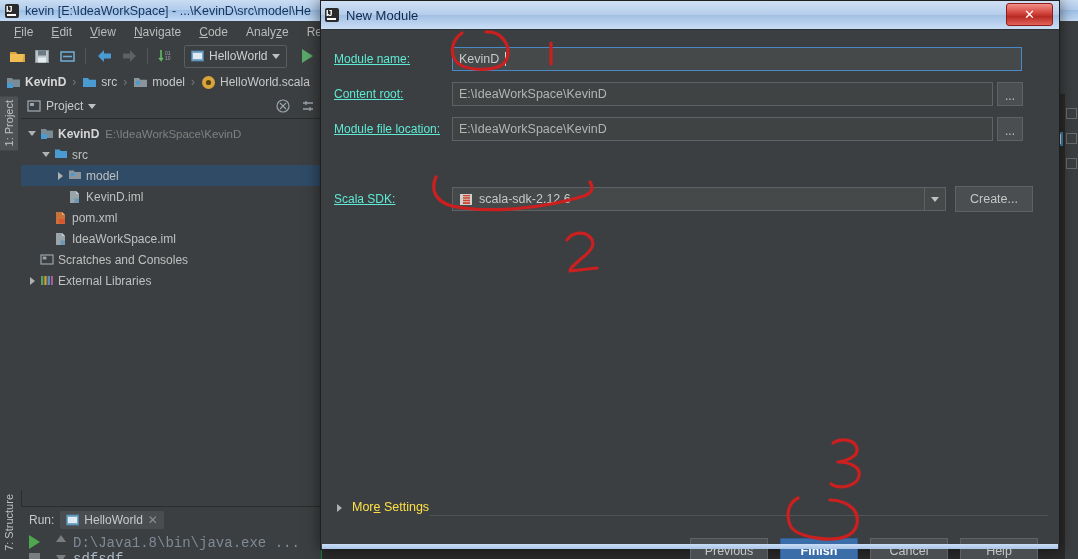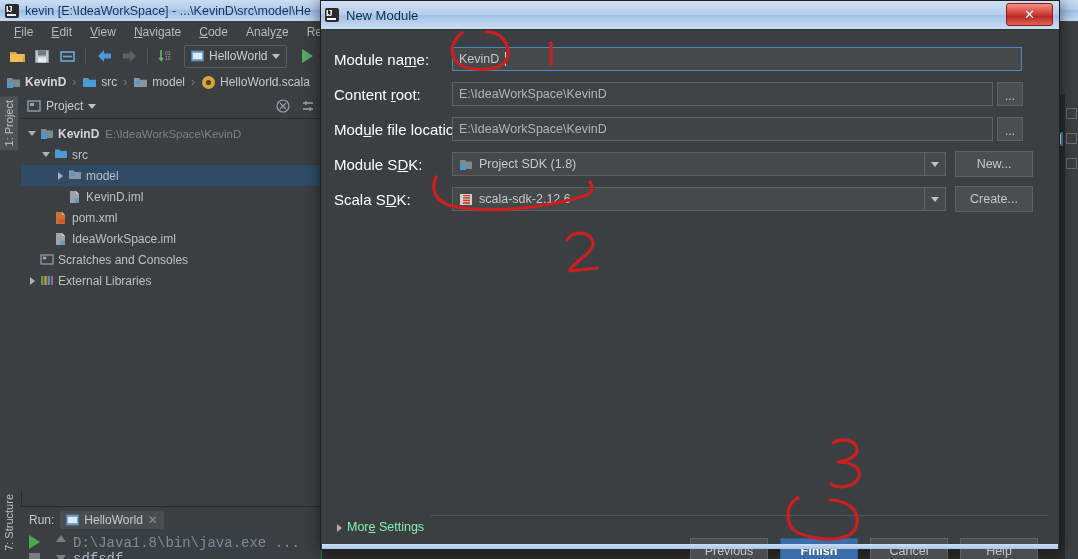--- a/index.html
+++ b/index.html
@@ -91,37 +91,37 @@
   .dlgtitle{position:absolute;left:0;top:0;width:738px;height:28px;
      background:linear-gradient(to bottom,#cfe0f4 0%,#b6cdea 48%,#a3c0e4 52%,#cadef5 100%);
      display:flex;align-items:center;padding-left:4px;gap:7px;box-sizing:border-box;color:#0e2a52;font-size:13px;}
   .dlgbody{position:absolute;left:1px;top:28px;width:736px;height:520px;background:#3c3f41;
      border-top:1px solid #2f3234;box-sizing:border-box;}
   .closebtn{position:absolute;right:6px;top:2px;width:45px;height:21px;border-radius:3px;
      background:linear-gradient(to bottom,#f0908a 0%,#d64a42 40%,#b82b24 60%,#e2625a 100%);
      border:1px solid #8e1c17;display:flex;align-items:center;justify-content:center;color:#fff;font-size:13px;font-weight:bold;}
 
   .formrow{position:absolute;height:24px;display:flex;align-items:center;}
-  .flabel{width:118px;font-size:15px;color:#ffffff;white-space:nowrap;}
+  .flabel{width:118px;font-size:12px;color:#5eead4;white-space:nowrap;text-decoration:underline;}
   .flabel u{text-decoration:underline;}
   .fin{height:24px;background:#45494a;border:1px solid #5e6264;box-sizing:border-box;
      display:flex;align-items:center;padding:0 6px;color:#c9c9c9;font-size:12.5px;gap:5px;}
   .fin.focused{border:1px solid #4a88c7;background:#45494a;}
   .fin.ro{background:#3f4344;color:#b4b4b4;}
   .caretbar{display:inline-block;width:1px;height:14px;background:#d8d8d8;margin-left:1px;}
   .ellip{width:26px;height:24px;background:#4a4e50;border:1px solid #5e6264;box-sizing:border-box;
      display:flex;align-items:flex-end;justify-content:center;color:#c0c0c0;font-size:12px;padding-bottom:2px;}
   .combo{height:24px;background:#45494a;border:1px solid #5e6264;box-sizing:border-box;display:flex;
      align-items:center;padding-left:6px;color:#c9c9c9;font-size:12.5px;gap:6px;}
   .cbarrow{margin-left:auto;width:20px;height:22px;display:flex;align-items:center;justify-content:center;
      border-left:1px solid #5e6264;}
   .btn{height:26px;min-width:74px;background:#4a4e50;border:1px solid #5e6264;box-sizing:border-box;
      display:flex;align-items:center;justify-content:center;color:#c6c6c6;font-size:12.5px;}
   .btn.primary{background:#3b6ea8;border:1px solid #2f5d92;color:#ffffff;font-weight:bold;}
-  .more{position:absolute;left:12px;top:490px;display:flex;align-items:center;color:#86efac;font-size:12.5px;}
+  .more{position:absolute;left:12px;top:470px;display:flex;align-items:center;gap:5px;color:#fde047;font-size:12.5px;}
   .moreline{position:absolute;left:108px;top:485px;width:618px;height:1px;background:#4f5355;}
   .dlgbtns{position:absolute;left:368px;top:508px;display:flex;gap:12px;}
   .dlgfoot{position:absolute;left:1px;bottom:0px;width:736px;height:5px;
      background:linear-gradient(to bottom,#cadef5,#a9c5e8);}
 
   
   .ann{position:absolute;pointer-events:none;}
 </style>
 </head>
 <body>
@@ -415,34 +415,20 @@
       </div>
 
       <div class="formrow" style="left:12px;top:87px;width:712px;">
         <span class="flabel">Mod<u>u</u>le file location:</span>
         <span class="fin ro" style="width:541px;">
           <span>E:\IdeaWorkSpace\KevinD</span>
         </span>
         <span class="ellip" style="margin-left:4px;">...</span>
       </div>
 
-      <div class="formrow" style="left:12px;top:122px;width:712px;">
-        <span class="flabel">Module S<u>D</u>K:</span>
-        <span class="combo" style="width:494px;">
-          <svg width="14" height="13" viewBox="0 0 14 13">
-              <path d="M1 2h5l1 1.5h6V11H1z" fill="#7a8b96"></path>
-              <rect x="1" y="7" width="6" height="5" fill="#4a9bd1"></rect>
-            </svg>
-          <span>Project SDK (1.8)</span>
-          <span class="cbarrow">
-              <span class="caret"></span>
-            </span>
-        </span>
-        <span class="btn" style="margin-left:9px;width:78px;">New...</span>
-      </div>
 
       <div class="formrow" style="left:12px;top:157px;width:712px;">
         <span class="flabel">Scala S<u>D</u>K:</span>
         <span class="combo" style="width:494px;">
           <svg width="14" height="13" viewBox="0 0 14 13">
               <rect x="1" y="1" width="12" height="11" fill="#cfcfcf"></rect>
               <path d="M4 2h7v9H4z" fill="#c9452e"></path>
               <path d="M4 3.5c3 .8 5-.3 7 .4M4 6c3 .8 5-.3 7 .4M4 8.5c3 .8 5-.3 7 .4" stroke="#e4e4e4" stroke-width=".8" fill="none"></path>
             </svg>
           <span>scala-sdk-2.12.6</span>

